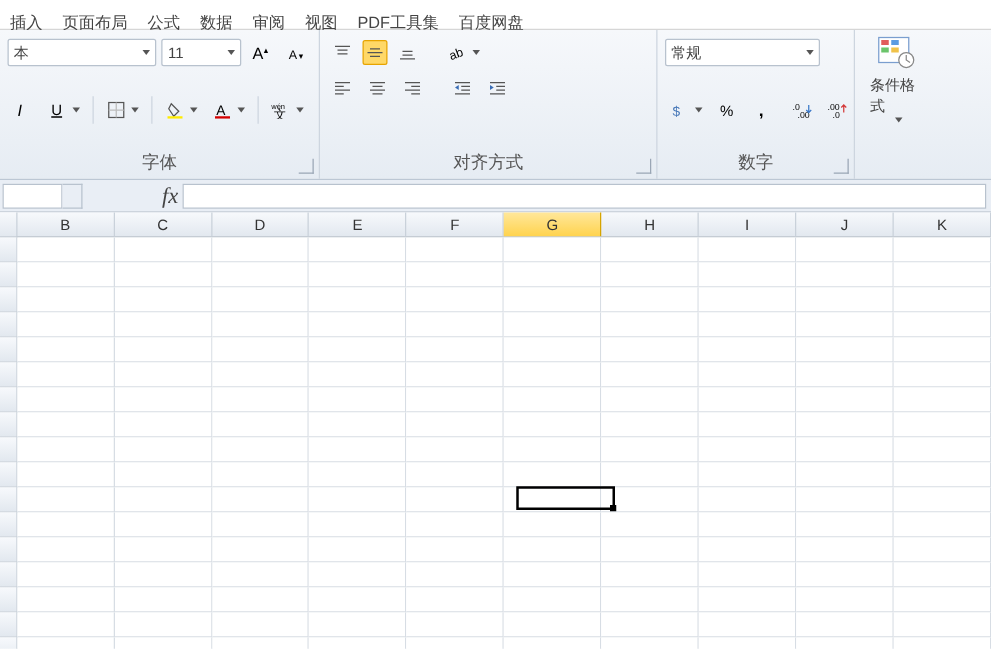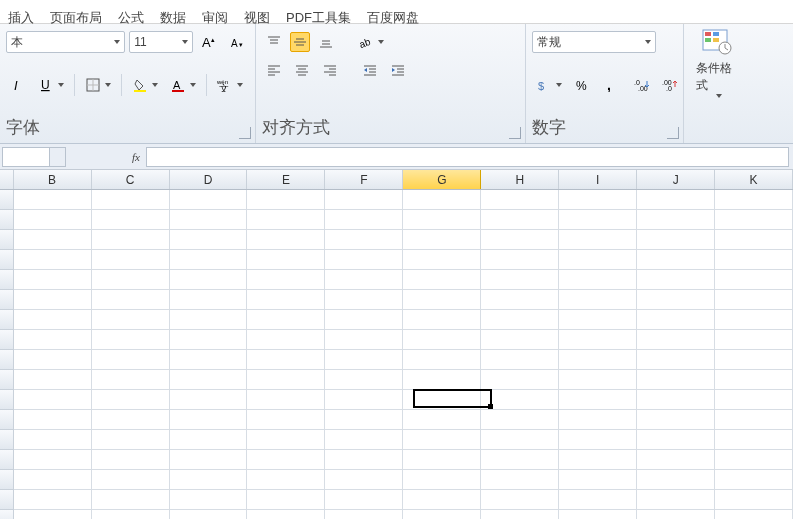--- a/index.html
+++ b/index.html
@@ -1,36 +1,36 @@
 <!DOCTYPE html>
 <html><head>
 <meta charset="utf-8">
 <style>
   * { box-sizing: border-box; margin: 0; padding: 0; font-family: "Microsoft YaHei", SimSun, Arial, sans-serif; }
   body { background: #fff; width: 793px; height: 519px; overflow: hidden; font-size: 12px; color: #444; }
   .tabs { height: 24px; display: flex; align-items: center; padding-left: 8px; gap: 16px; border-bottom: 1px solid #d6d6d6; font-size: 13px; }
   .tabs span { cursor: default; margin-top: 12px; }
   .ribbon { height: 120px; background: linear-gradient(#f6f8fb,#e6ecf3); border-bottom: 1px solid #bcc7d4; display: flex; position: relative; }
   .group { border-right: 1px solid #cdd5df; display: flex; flex-direction: column; justify-content: space-between; padding: 4px 6px 0 6px; position: relative; }
-  .group-label { text-align: left; font-size: 17px; color: #555; padding: 2px 0 4px; }
+  .group-label { text-align: center; font-size: 14px; color: #555; padding: 2px 0 4px; }
   .group-launcher { position: absolute; right: 4px; bottom: 4px; width: 12px; height: 12px; border: 1px solid #9aa6b5; border-top: none; border-left: none; cursor: pointer; }
   .row { display: flex; align-items: center; gap: 4px; height: 28px; }
   .btn, .combo, .btn-split { border: 1px solid transparent; background: transparent; display: inline-flex; align-items: center; justify-content: center; padding: 2px 3px; cursor: pointer; border-radius: 2px; position: relative; }
   .combo { background: #fff; border: 1px solid #b8c2ce; height: 22px; padding: 0 4px; justify-content: space-between; }
   .combo .arrow, .btn .arrow { width: 0; height: 0; border-left: 3px solid transparent; border-right: 3px solid transparent; border-top: 4px solid #555; margin-left: 4px; }
   .btn-wide { padding: 2px 6px; gap: 4px; }
   .btn-vert { flex-direction: column; height: 66px; width: 50px; gap: 4px; font-size: 12px; }
   .icon-box { width: 16px; height: 16px; display: inline-flex; align-items: center; justify-content: center; }
   .sep-v { width: 1px; height: 22px; background: #cdd5df; margin: 0 2px; }
   svg { display: block; }
   .hl { background: #ffd867; border: 1px solid #e7a400; border-radius: 2px; padding: 1px; }
   .namebox-row { height: 26px; border-bottom: 1px solid #c3cbd5; display: flex; align-items: center; background: #e9eef5; }
   .namebox { width: 48px; height: 20px; background: #fff; border: 1px solid #b8c2ce; margin-left: 2px; display: flex; align-items: center; padding-left: 4px; }
   .name-arrow { width: 16px; height: 20px; background: #e9eef5; border: 1px solid #b8c2ce; border-left: none; display: flex; align-items: center; justify-content: center; }
-  .fx-label { width: 20px; font-style: italic; font-family: "Times New Roman", serif; font-size: 11px; text-align: center; margin-left: 60px; }
+  .fx-label { width: 20px; font-style: italic; font-family: "Times New Roman", serif; font-size: 18px; text-align: center; margin-left: 60px; }
   .formula-input { flex: 1; height: 20px; background: #fff; border: 1px solid #b8c2ce; margin-right: 4px; }
   .grid-wrap { position: relative; }
   .col-headers { display: flex; height: 20px; background: linear-gradient(#f7f9fc,#e2e8ef); border-bottom: 1px solid #b4bdc8; }
   .ch { width: 80px; border-right: 1px solid #c9d1da; text-align: center; font-size: 12px; line-height: 20px; color: #333; cursor: pointer; font-family: Arial, sans-serif; }
   .ch.active { background: linear-gradient(#ffe79a,#ffd34e); border-right-color: #d6a400; }
   .rows { }
   .gr { display: flex; height: 20px; }
   .gc { width: 80px; border-right: 1px solid #d7dde4; border-bottom: 1px solid #d7dde4; background: #fff; cursor: cell; }
   .ch:first-child, .gc:first-child { width: 14px; border-right: 1px solid #c9d1da; background: linear-gradient(#f7f9fc,#e2e8ef); }
   .gc:first-child { border-bottom: 1px solid #c9d1da; }

